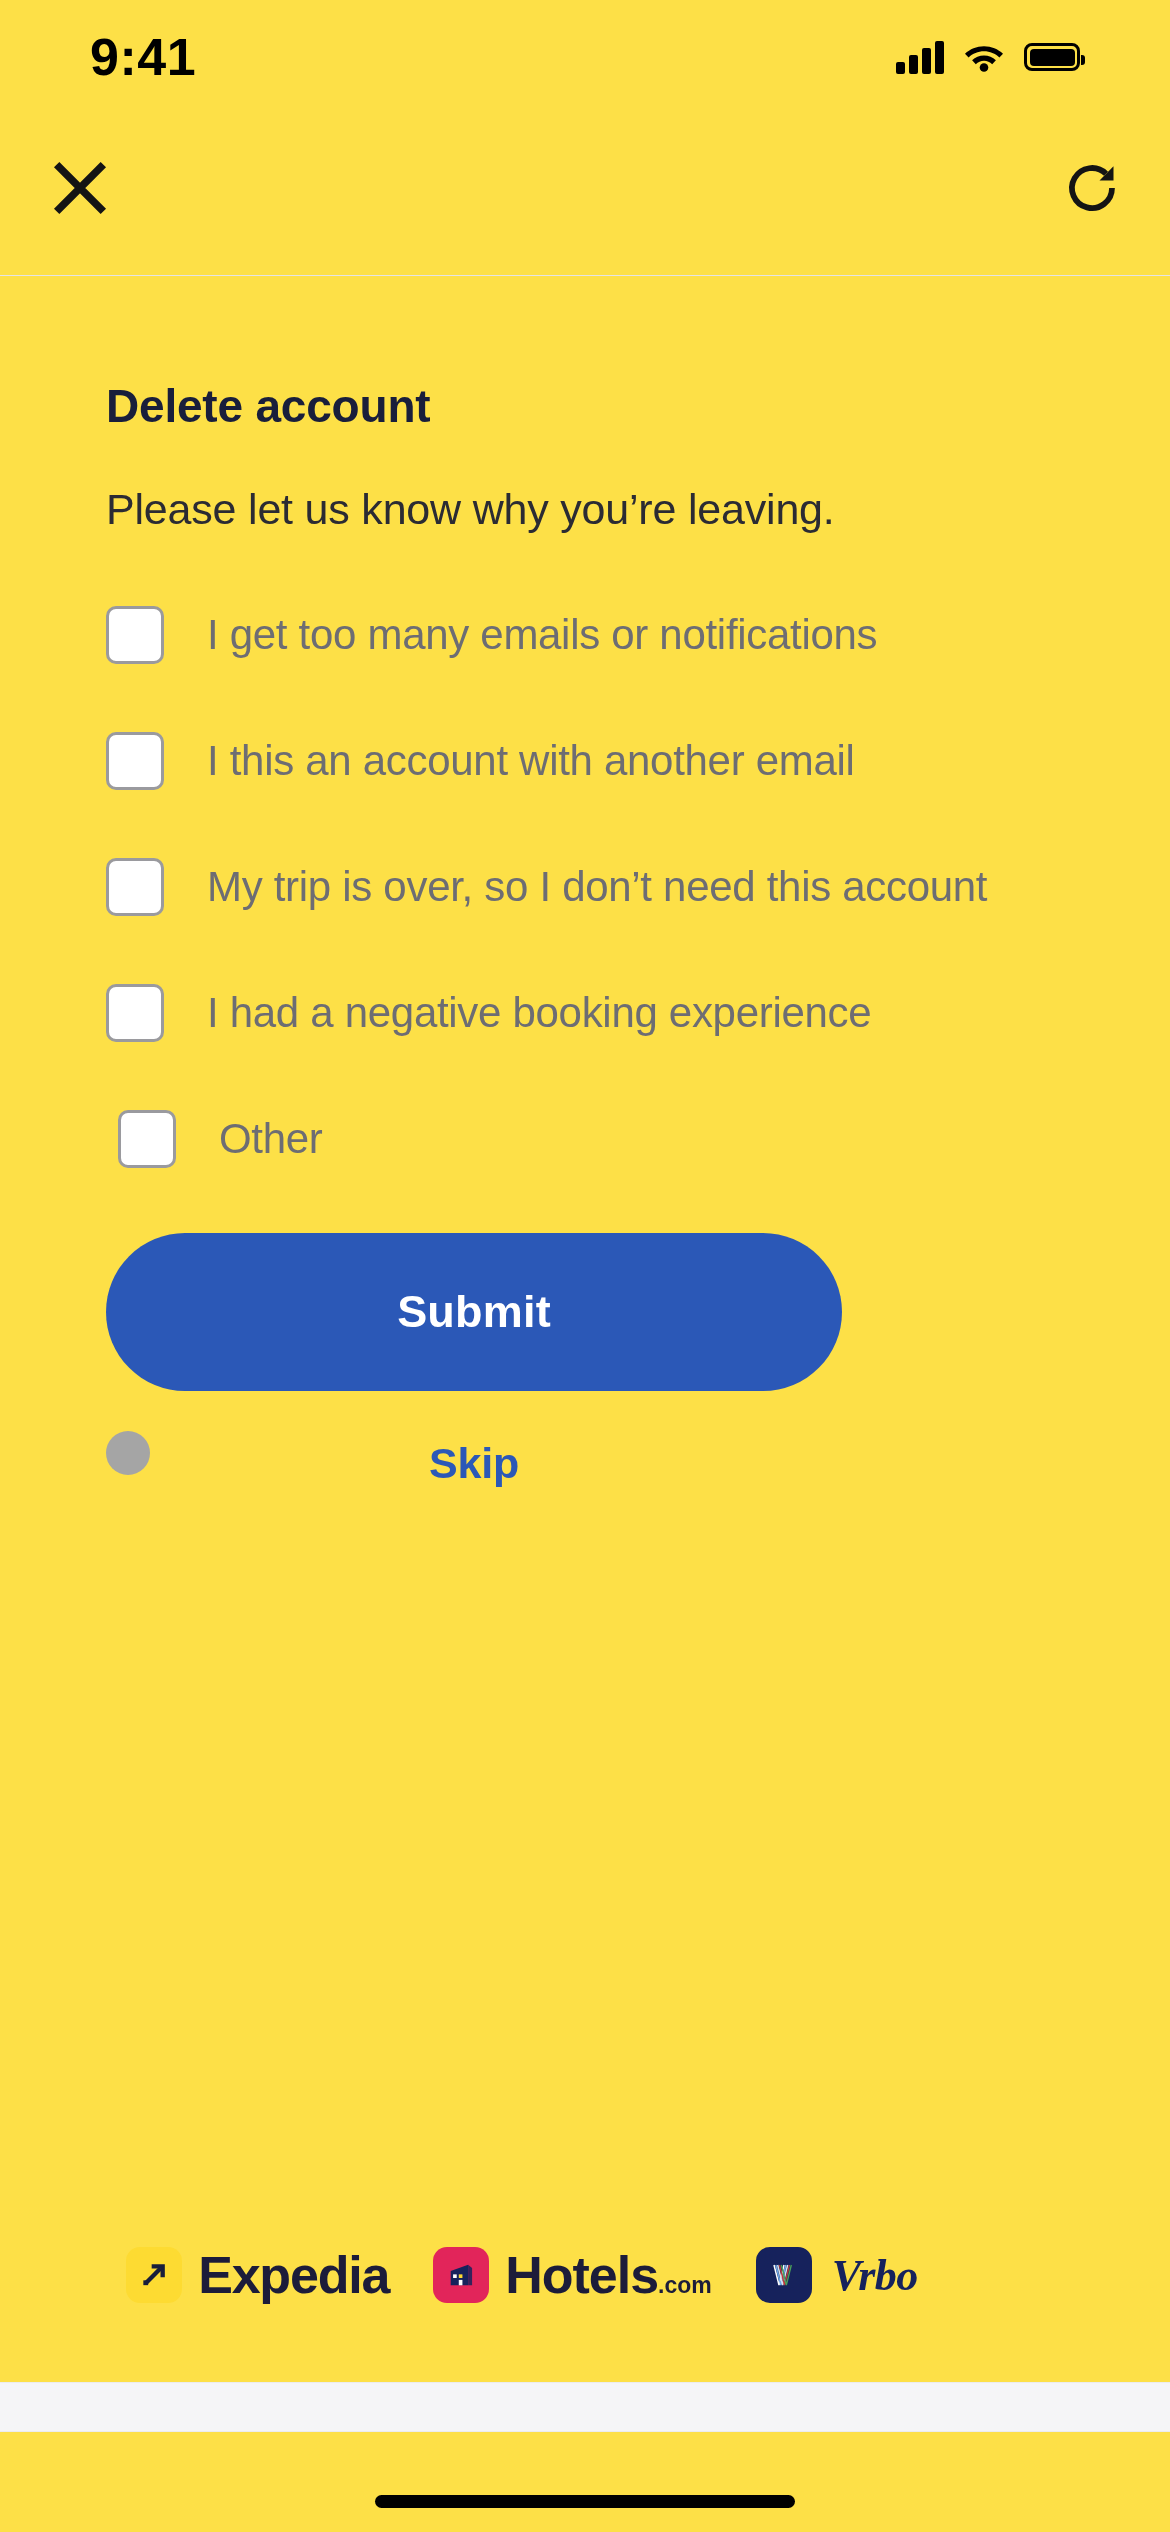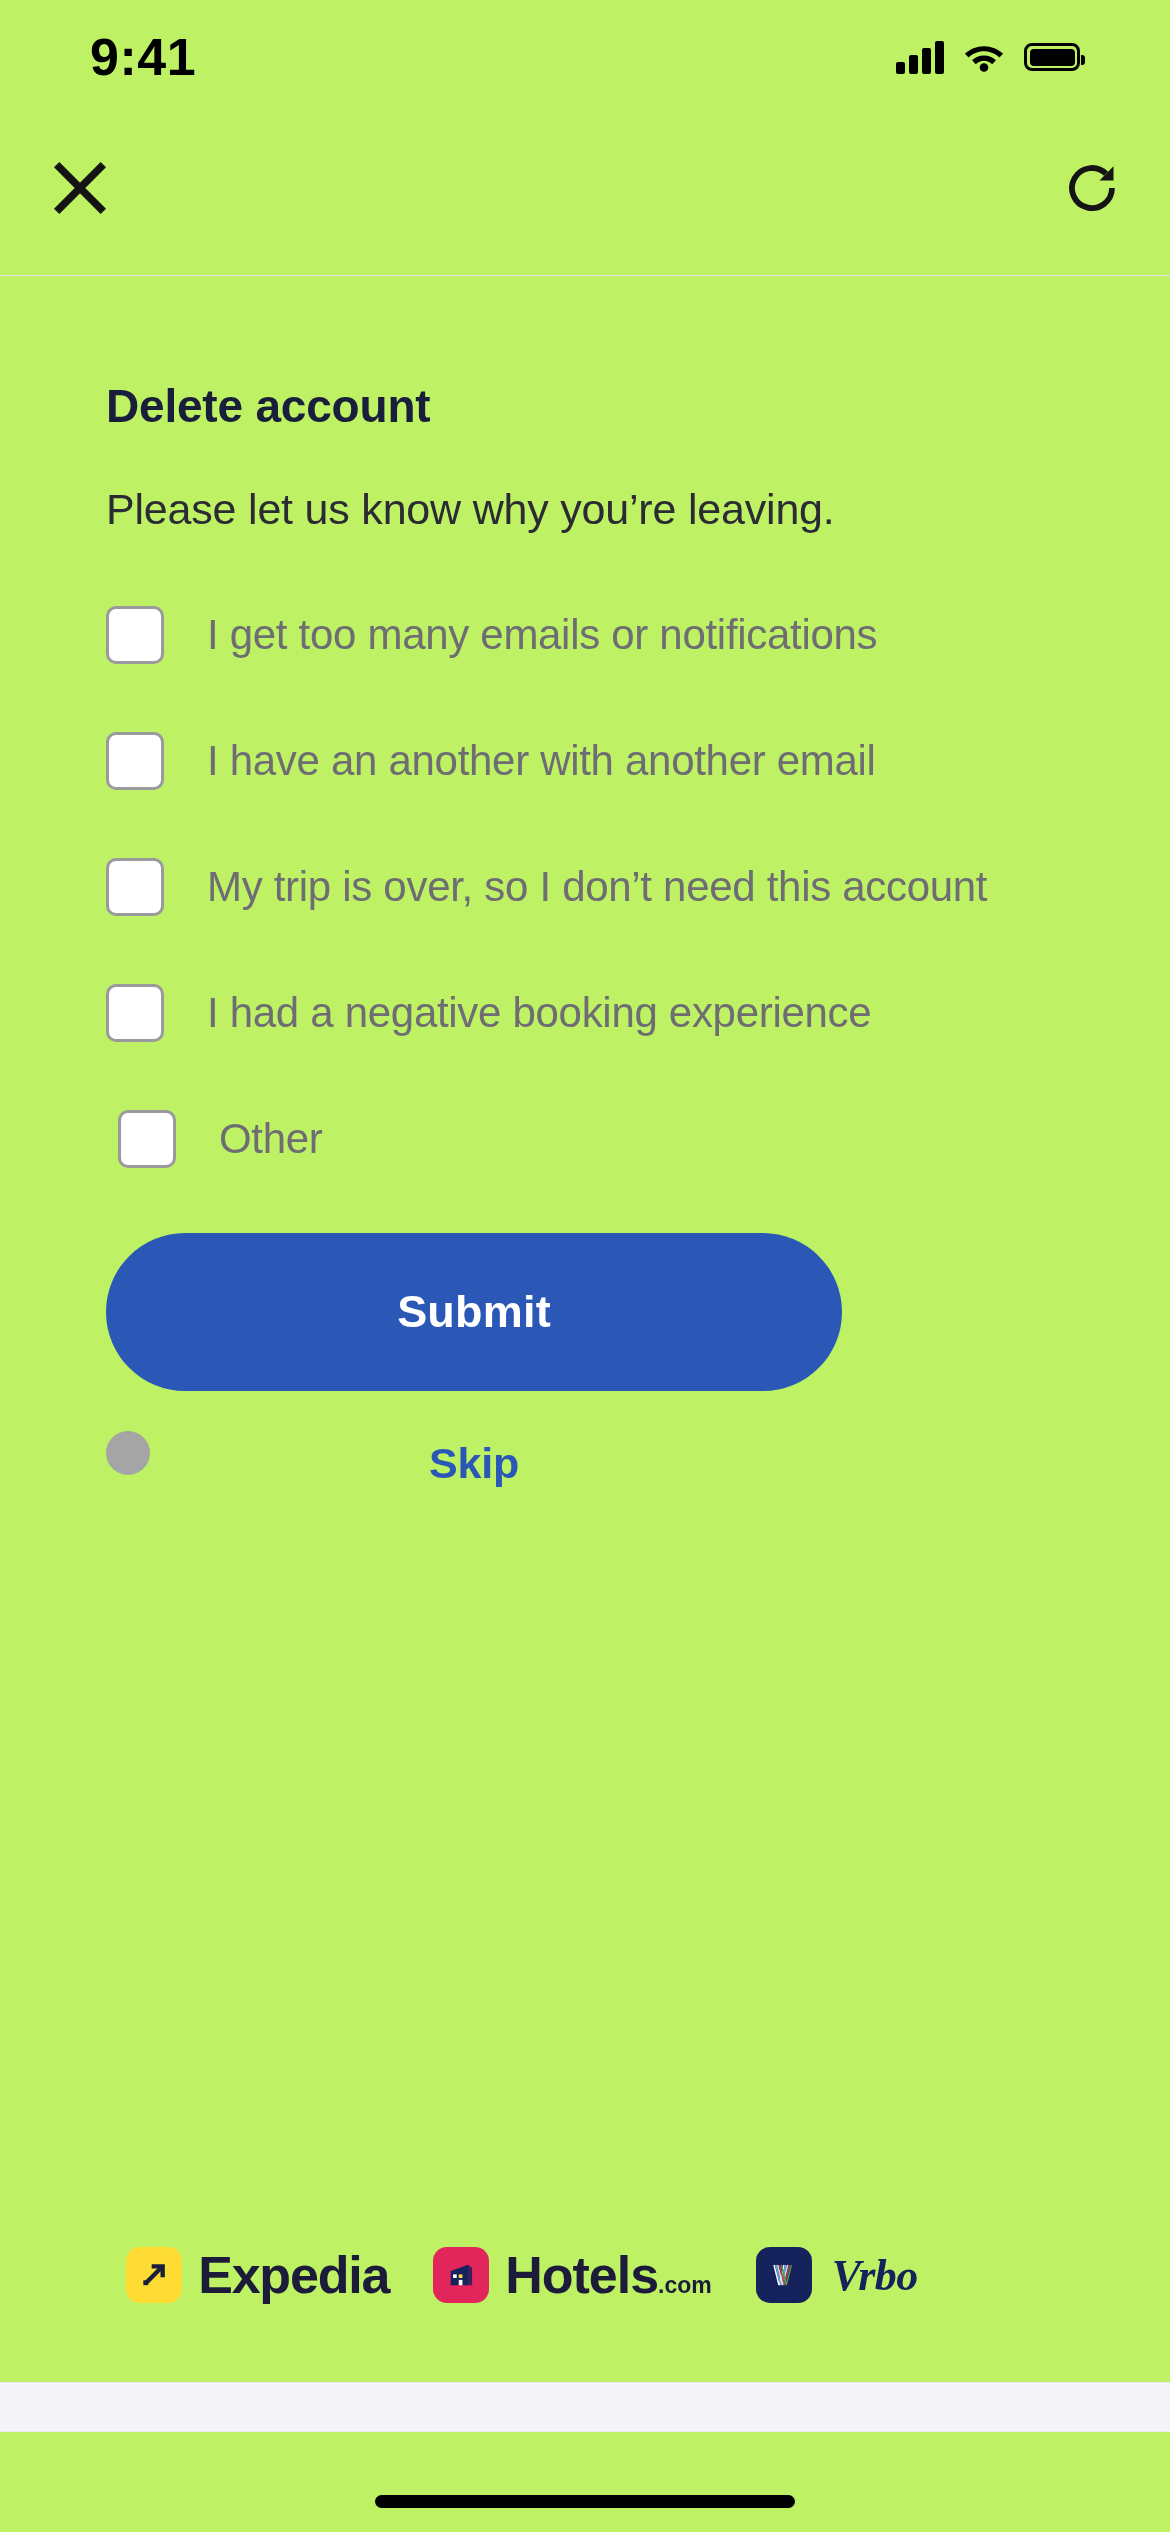--- a/index.html
+++ b/index.html
@@ -5,21 +5,21 @@
   * { margin:0; padding:0; box-sizing:border-box; }
   html, body {
     width:1170px; height:2532px;
     background:#ffffff;
     font-family:"Liberation Sans", sans-serif;
     -webkit-font-smoothing:antialiased;
   }
   .phone {
     position:relative;
     width:1170px; height:2532px;
-    background:#bef264;
+    background:#fde047;
     overflow:hidden;
   }
 
   
   .statusbar {
     position:absolute; top:0; left:0;
     width:1170px; height:100px;
     display:flex; align-items:center; justify-content:space-between;
     padding:0 90px 0 90px;
   }
@@ -258,21 +258,21 @@
 
     <div class="options">
 
       <div class="option-row">
         <div class="checkbox"></div>
         <div class="option-label">I get too many emails or notifications</div>
       </div>
 
       <div class="option-row">
         <div class="checkbox"></div>
-        <div class="option-label">I have an another with another email</div>
+        <div class="option-label">I this an account with another email</div>
       </div>
 
       <div class="option-row">
         <div class="checkbox"></div>
         <div class="option-label">My trip is over, so I don’t need this account</div>
       </div>
 
       <div class="option-row">
         <div class="checkbox"></div>
         <div class="option-label">I had a negative booking experience</div>

